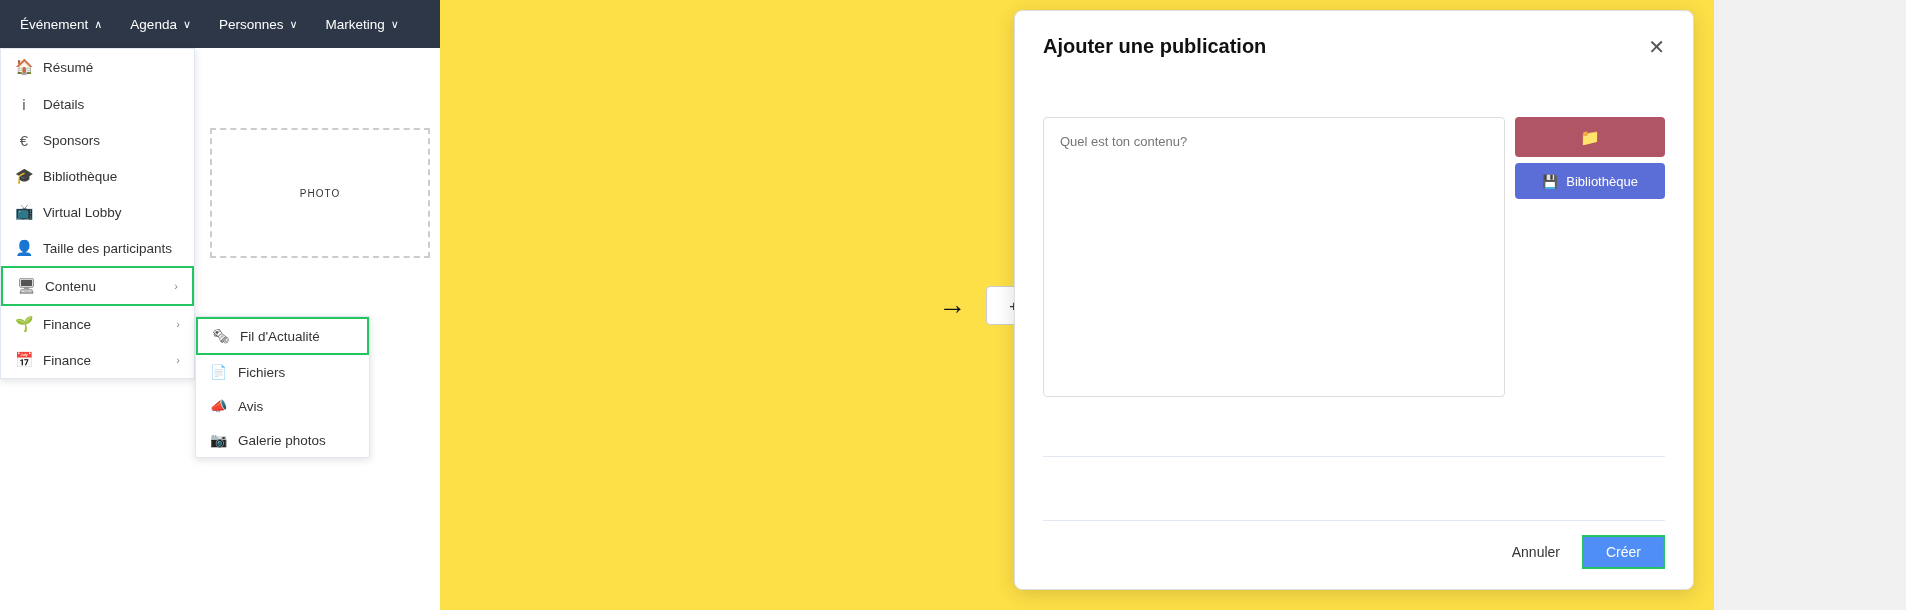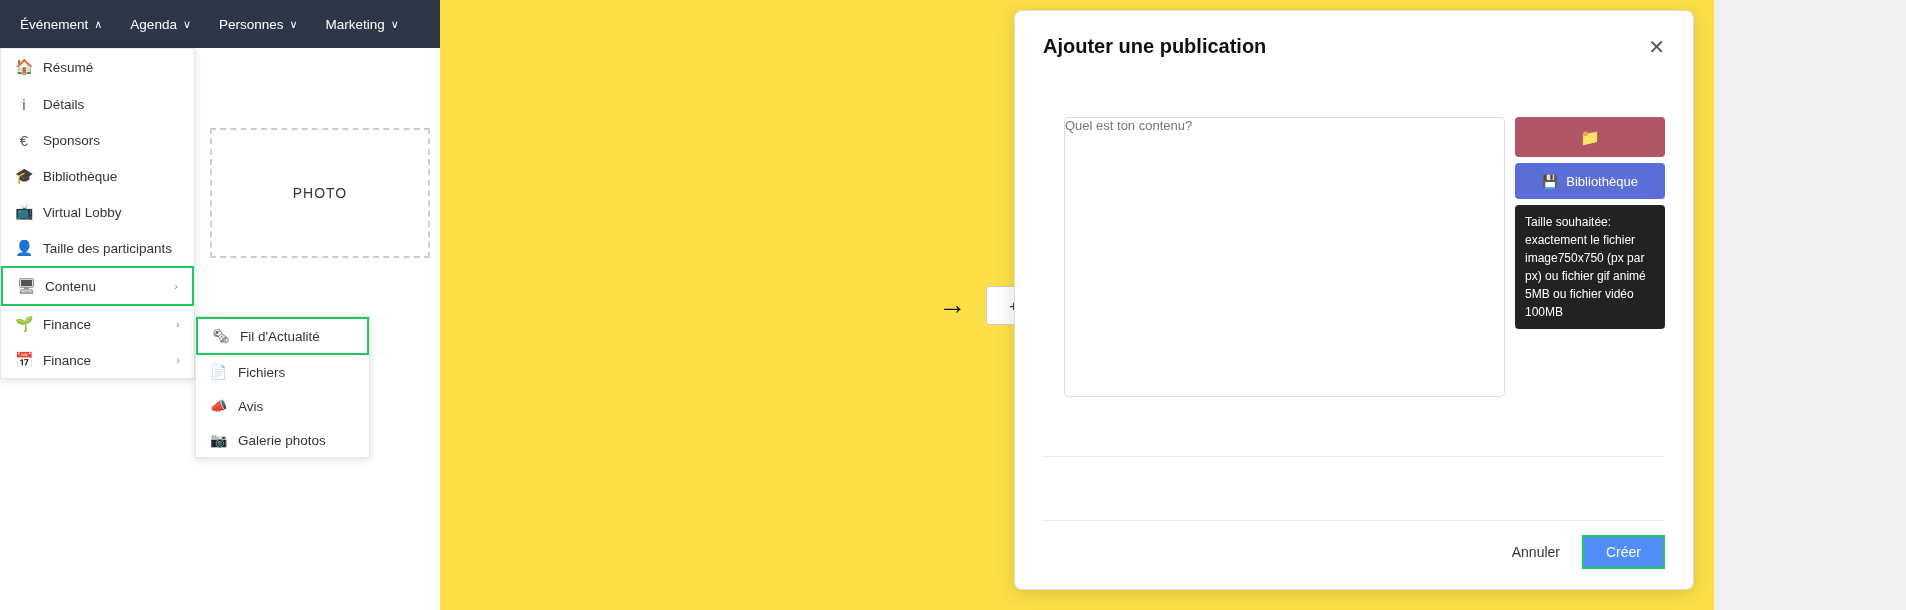--- a/index.html
+++ b/index.html
@@ -102,21 +102,21 @@
     
     .photo-area {
       margin-left: 210px;
       margin-top: 80px;
       width: 220px;
       height: 130px;
       border: 2px dashed #ccc;
       display: flex;
       align-items: center;
       justify-content: center;
-      font-size: 14px;
+      font-size: 10px;
       color: #333;
       letter-spacing: 1px;
     }
 
     
     .center-section {
       display: flex;
       align-items: center;
       justify-content: center;
       gap: 20px;
@@ -192,27 +192,26 @@
       display: flex;
       gap: 10px;
       align-items: flex-start;
     }
 
     .message-textarea {
       flex: 1;
       height: 280px;
       border: 1px solid #ddd;
       border-radius: 4px;
-      padding: 0;
+      padding: 16px;
       font-size: 13px;
       color: #999;
       resize: none;
       outline: none;
       vertical-align: top;
-      margin-left: 21px;
     }
 
     .right-buttons {
       display: flex;
       flex-direction: column;
       gap: 6px;
       width: 150px;
     }
 
     .folder-btn {
@@ -395,23 +394,20 @@
     <div class="modal-content-row">
       <textarea class="message-textarea" placeholder="Quel est ton contenu?" style=""></textarea>
       <div class="right-buttons">
         <button class="folder-btn">
           <span>📁</span>
         </button>
         <button class="library-btn">
           <span>💾</span>
           <span>Bibliothèque</span>
         </button>
-        <div class="tooltip-box">
-          <span>Taille souhaitée: exactement le fichier image750x750 (px par px) ou fichier gif animé 5MB ou fichier vidéo 100MB</span>
-        </div>
       </div>
     </div>
     <hr class="divider-line">
     <div class="modal-footer">
       <button class="cancel-btn">
         <span>Annuler</span>
       </button>
       <button class="create-btn">
         <span>Créer</span>
       </button>

